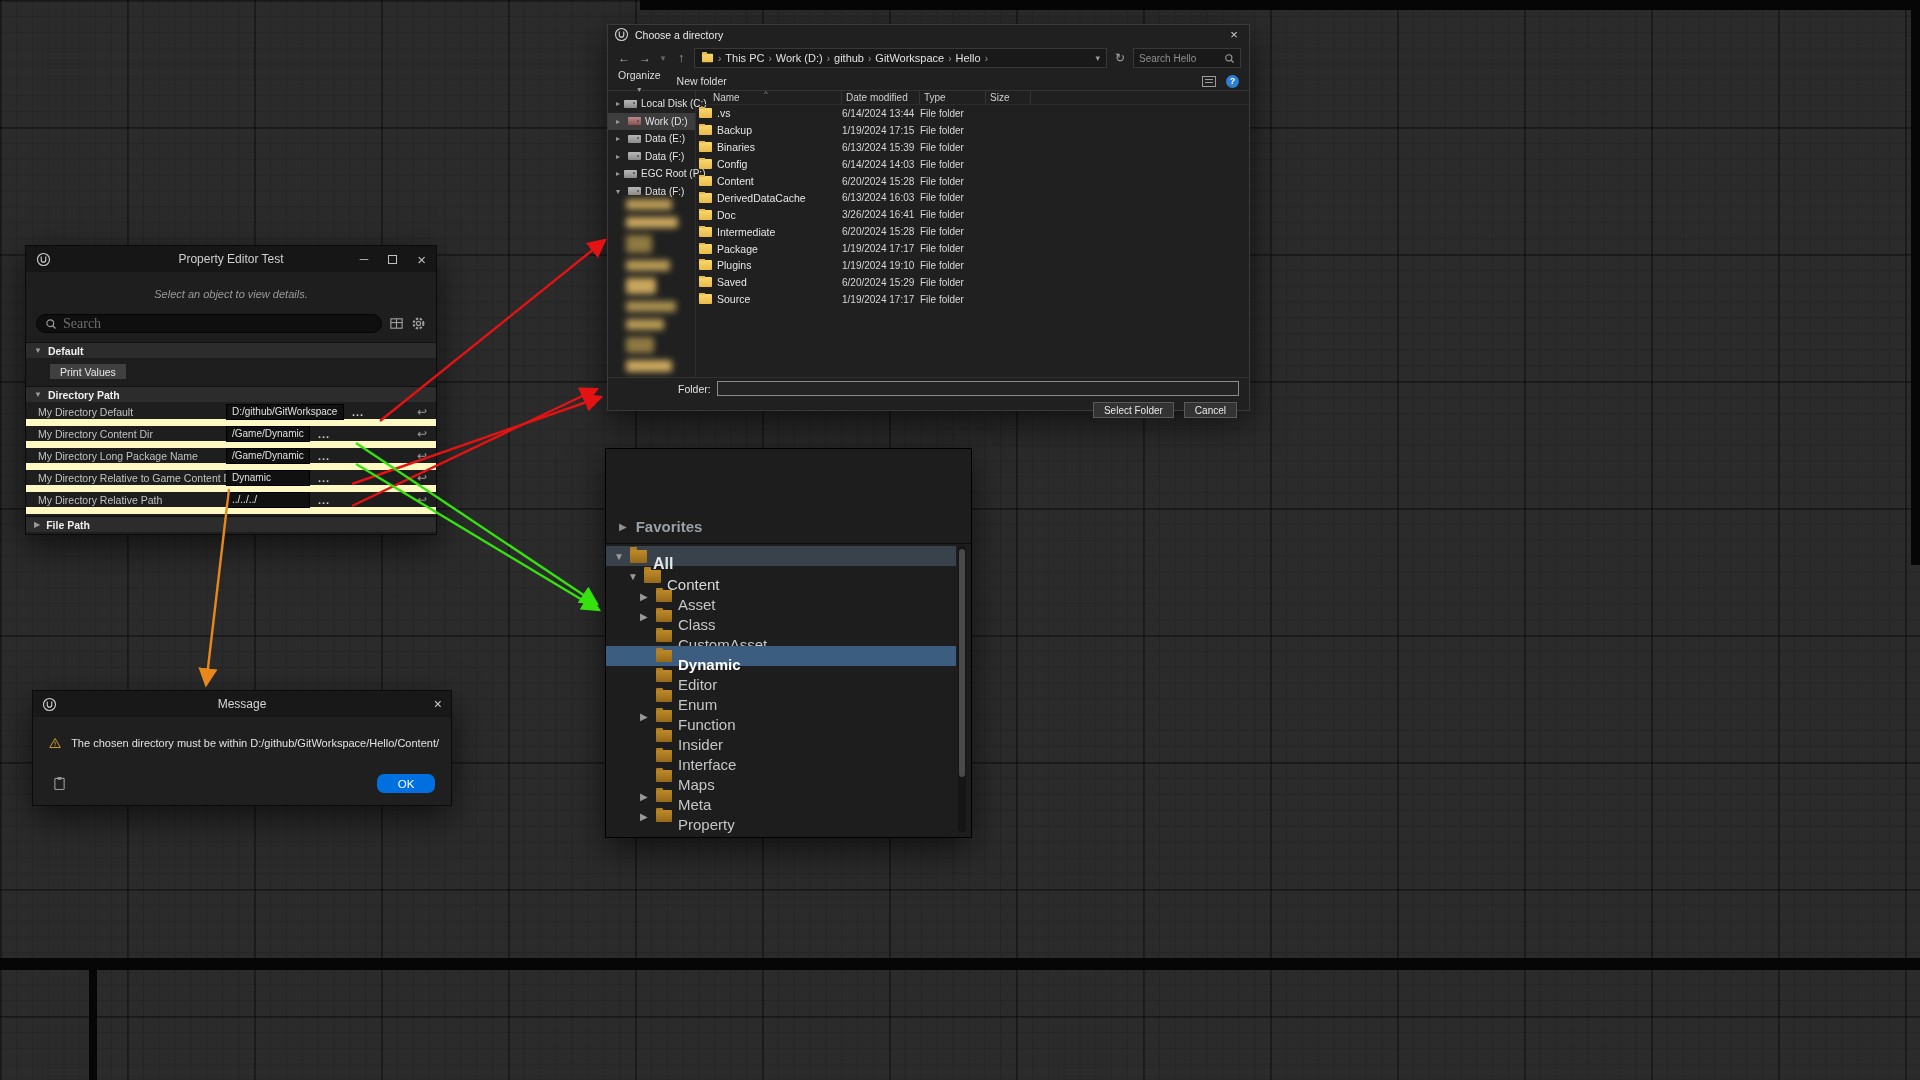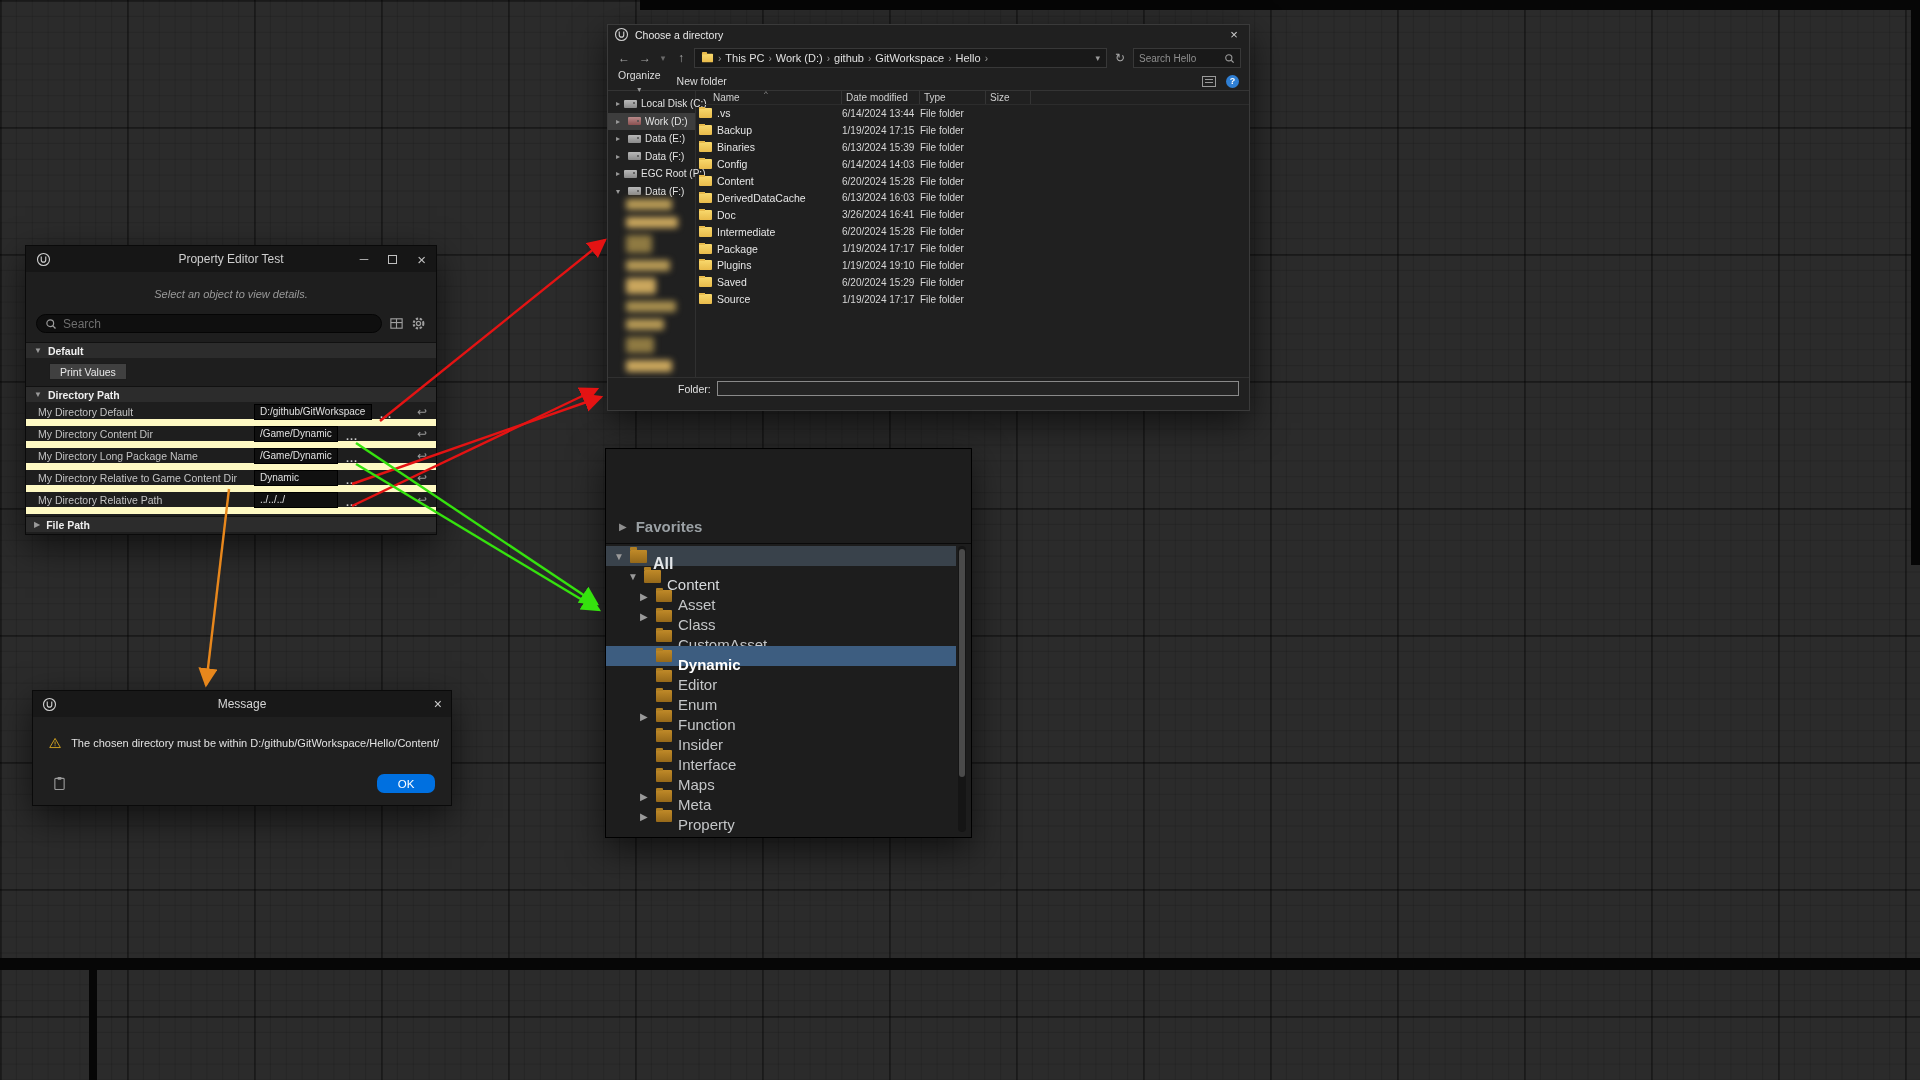--- a/index.html
+++ b/index.html
@@ -80,31 +80,31 @@
   
   #prop-editor { left:25px; top:245px; width:412px; height:290px; background:#1e1e1e; border:1px solid #0a0a0a; }
   .pe-title { height:26px; background:#161616; display:flex; align-items:center; padding:0 10px; }
   .pe-title .t { position:absolute; left:0; right:0; text-align:center; font-size:12px; color:#cfcfcf; }
   .pe-winbtns { margin-left:auto; display:flex; gap:20px; align-items:center; z-index:2; }
   .pe-winbtns span { color:#c0c0c0; font-size:12px; line-height:1; }
   .pe-max { width:9px; height:9px; border:1px solid #c0c0c0; display:inline-block; }
   .pe-hint { margin-top:16px; text-align:center; font-size:11px; font-style:italic; color:#9a9a9a; }
   .pe-searchrow { position:absolute; left:10px; right:10px; top:68px; height:19px; display:flex; align-items:center; gap:7px; }
   .pe-search { flex:1; height:19px; background:#0f0f0f; border:1px solid #050505; border-radius:10px; display:flex; align-items:center; padding:0 8px; gap:6px; }
-  .pe-search input { flex:1; min-width:0; background:transparent; border:none; outline:none; color:#d0d0d0; font-size:12px; font-family:Liberation Sans, sans-serif; }
+  .pe-search input { flex:1; min-width:0; background:transparent; border:none; outline:none; color:#d0d0d0; font-size:14px; font-family:Liberation Serif, serif; }
   .pe-search input::placeholder { color:#6e6e6e; }
   .pe-ico { color:#9f9f9f; width:15px; height:15px; }
   .pe-section { position:absolute; left:0; right:0; height:16px; background:#2c2c2c; border-top:1px solid #111; display:flex; align-items:center; gap:6px; padding-left:8px; }
   .pe-section .tri { color:#9a9a9a; font-size:8px; }
   .pe-section .st { font-size:10.5px; font-weight:bold; color:#efefef; }
   .pe-printbtn { position:absolute; left:23px; top:117px; height:17px; padding:0 10px; background:#404040; border:1px solid #1c1c1c; color:#e8e8e8; font-size:10.5px; font-family:"Liberation Sans",sans-serif; }
   .pe-rows { position:absolute; left:0; right:0; top:158px; }
   .pe-row { height:22px; display:flex; align-items:center; border-bottom:7px solid #fef9c3; position:relative; }
   .pe-row .lbl { padding-left:12px; font-size:10.5px; color:#c2c2c2; white-space:nowrap; }
-  .pe-val { position:absolute; left:228px; display:flex; align-items:flex-end; gap:8px; }
+  .pe-val { position:absolute; left:200px; display:flex; align-items:center; gap:8px; }
   .pe-box { height:16px; background:#101010; border:1px solid #000; color:#e0e0e0; font-size:10px; display:flex; align-items:center; padding:0 5px; white-space:nowrap; overflow:hidden; }
   .pe-box.w1 { width:118px; } .pe-box.w2 { width:84px; }
   .pe-dots { font-size:11px; font-weight:bold; color:#cfcfcf; letter-spacing:1px; }
   .pe-reset { position:absolute; right:9px; color:#9a9a9a; font-size:12px; }
 
   
   #folder-picker { left:605px; top:448px; width:367px; height:390px; background:#1d1d1d; border:1px solid #000; }
   .fp-search { position:absolute; left:10px; top:16px; width:347px; height:29px; background:#0c0c0c; border:2px solid #2e7fd0; border-radius:15px; display:flex; align-items:center; padding:0 11px; gap:7px; }
   .fp-search .mag { width:15px; height:15px; color:#b5b5b5; }
   .fp-caret { width:1.5px; height:17px; background:#e8e8e8; }
@@ -364,20 +364,24 @@
           <span class="date">1/19/2024 17:17</span>
           <span class="type">File folder</span>
           <span class="size"></span>
         </div>
       </div>
     </div>
     <div class="fd-folderrow">
       <label>Folder:</label>
       <input value="" style="">
     </div>
+    <div class="fd-buttons">
+      <button class="fd-btn">Select Folder</button>
+      <button class="fd-btn">Cancel</button>
+    </div>
   </div>
 
   <div class="win" id="prop-editor">
     <div class="pe-title" style="position:relative;">
       <span class="ue-logo">
         <svg viewBox="0 0 20 20">
             <circle cx="10" cy="10" r="8" fill="none" stroke="#cfcfcf" stroke-width="1.5"></circle>
             <path d="M7 6 v4.5 a3 3 0 0 0 6 0 V6" fill="none" stroke="#cfcfcf" stroke-width="1.5"></path>
           </svg>
       </span>

